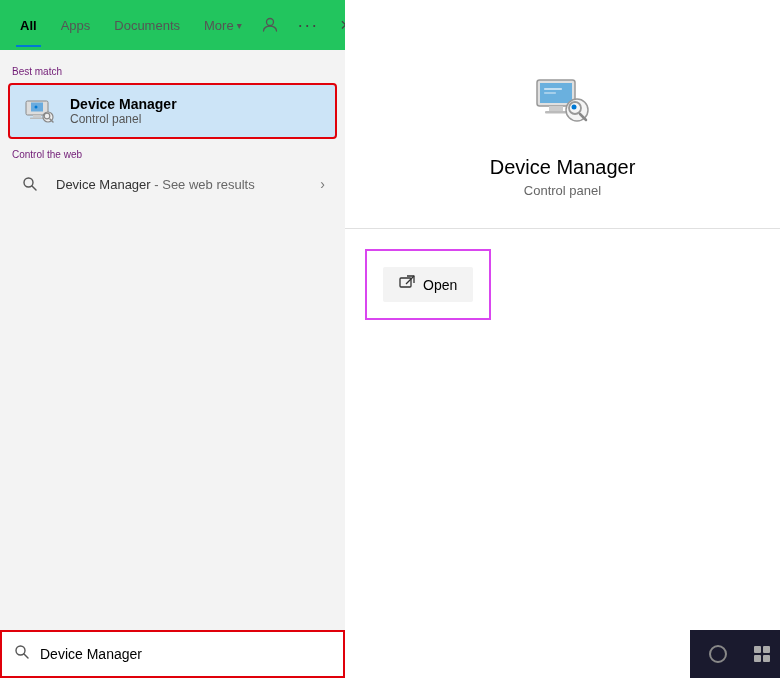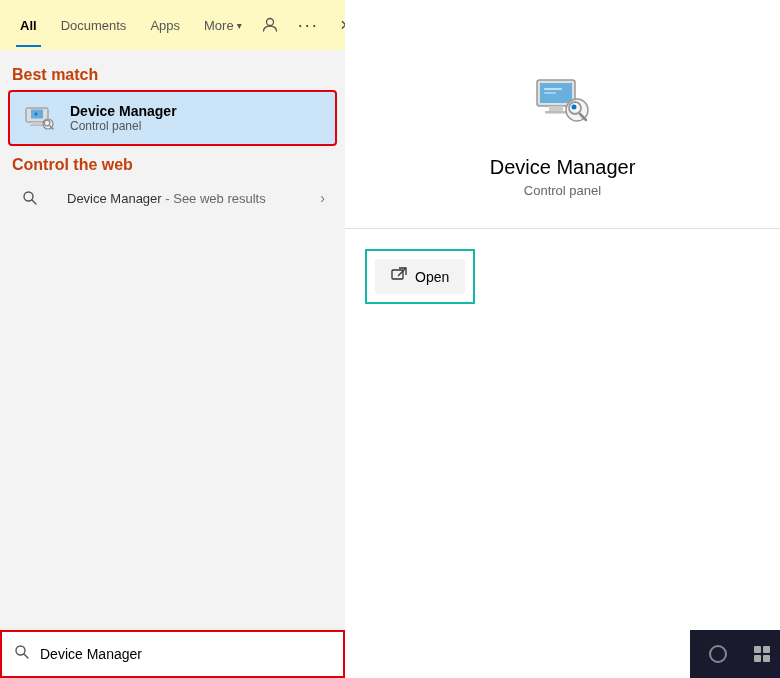--- a/index.html
+++ b/index.html
@@ -22,21 +22,21 @@
       background: #f3f3f3;
       display: flex;
       flex-direction: column;
     }
 
     
     .tabs-row {
       display: flex;
       align-items: center;
       height: 50px;
-      background: #fef9c3;
+      background: #22c55e;
       padding: 0 8px;
       border-bottom: none;
     }
     .tab {
       padding: 14px 12px;
       font-size: 13px;
       color: #555;
       cursor: pointer;
       position: relative;
       user-select: none;
@@ -80,23 +80,23 @@
     }
 
     
     .search-content {
       flex: 1;
       overflow-y: auto;
       padding: 8px 0;
     }
 
     .section-label {
-      font-size: 16px;
-      font-weight: 700;
-      color: #c2410c;
+      font-size: 10px;
+      font-weight: 400;
+      color: #701a75;
       padding: 8px 12px 4px 12px;
     }
 
     
     .best-match-item {
       display: flex;
       align-items: center;
       padding: 8px 12px;
       margin: 2px 8px;
       background: #cce4f7;
@@ -130,21 +130,21 @@
     }
 
     
     .web-search-item {
       display: flex;
       align-items: center;
       padding: 8px 12px;
       margin: 2px 8px;
       cursor: pointer;
       border-radius: 4px;
-      gap: 27px;
+      gap: 16px;
     }
 
     .search-web-icon {
       width: 20px;
       height: 20px;
       flex-shrink: 0;
       display: flex;
       align-items: center;
       justify-content: center;
       color: #555;
@@ -223,22 +223,22 @@
     .divider-line {
       width: 100%;
       height: 1px;
       background: #e0e0e0;
       margin-bottom: 20px;
     }
 
     .open-button-wrapper {
       align-self: flex-start;
       margin-left: 20px;
-      border: 2px solid #14b8a6;
-      padding: 8px;
+      border: 2px solid #d946ef;
+      padding: 16px;
     }
 
     .open-button {
       display: flex;
       align-items: center;
       gap: 8px;
       padding: 8px 16px;
       background: #f3f3f3;
       border: none;
       cursor: pointer;
@@ -290,22 +290,22 @@
       border: 2px solid #888;
     }
   </style>
 </head>
 <body>
 
 <div class="search-panel">
 
   <div class="tabs-row">
     <div class="tab active">All</div>
+    <div class="tab">Apps</div>
     <div class="tab">Documents</div>
-    <div class="tab">Apps</div>
     <div class="tab tab-more">
       <span>More</span>
       <span style="font-size:10px;">▾</span>
     </div>
     <div class="tab-spacer"></div>
     <div class="tab-icons">
       <div class="tab-icon-btn">
         <svg width="16" height="16" viewBox="0 0 16 16" fill="none">
           <circle cx="8" cy="5" r="3.5" stroke="#555" stroke-width="1.3"></circle>
           <path d="M1.5 14c0-3 3-5 6.5-5s6.5 2 6.5 5" stroke="#555" stroke-width="1.3" stroke-linecap="round"></path>

